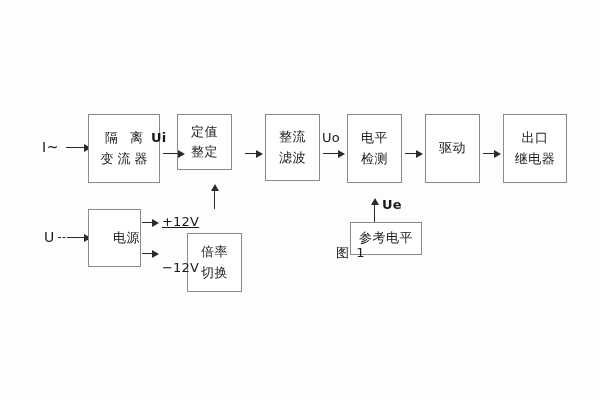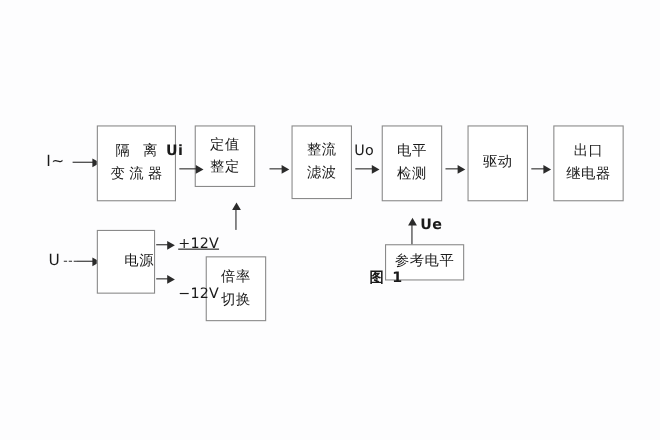--- a/index.html
+++ b/index.html
@@ -42,21 +42,21 @@
   
   .lbl {
     position: absolute;
     color: #1a1a1a;
     font-size: 12.5px;
     white-space: nowrap;
     line-height: 1;
   }
   .lbl.sig { font-size: 13px; letter-spacing: 0.3px; }
   .lbl.volt { font-size: 13px; letter-spacing: 0.2px; }
-  .lbl.fig { font-size: 13px; letter-spacing: 1.5px; font-weight: 700; padding-left: 48px; }
+  .lbl.fig { font-size: 13px; letter-spacing: 1.5px; font-weight: 400; padding-left: 48px; }
   .lbl.src { font-size: 14px; letter-spacing: 0.5px; }
 
   
   .hline {
     position: absolute;
     height: 1px;
     background: #2b2b2b;
   }
   .vline {
     position: absolute;

